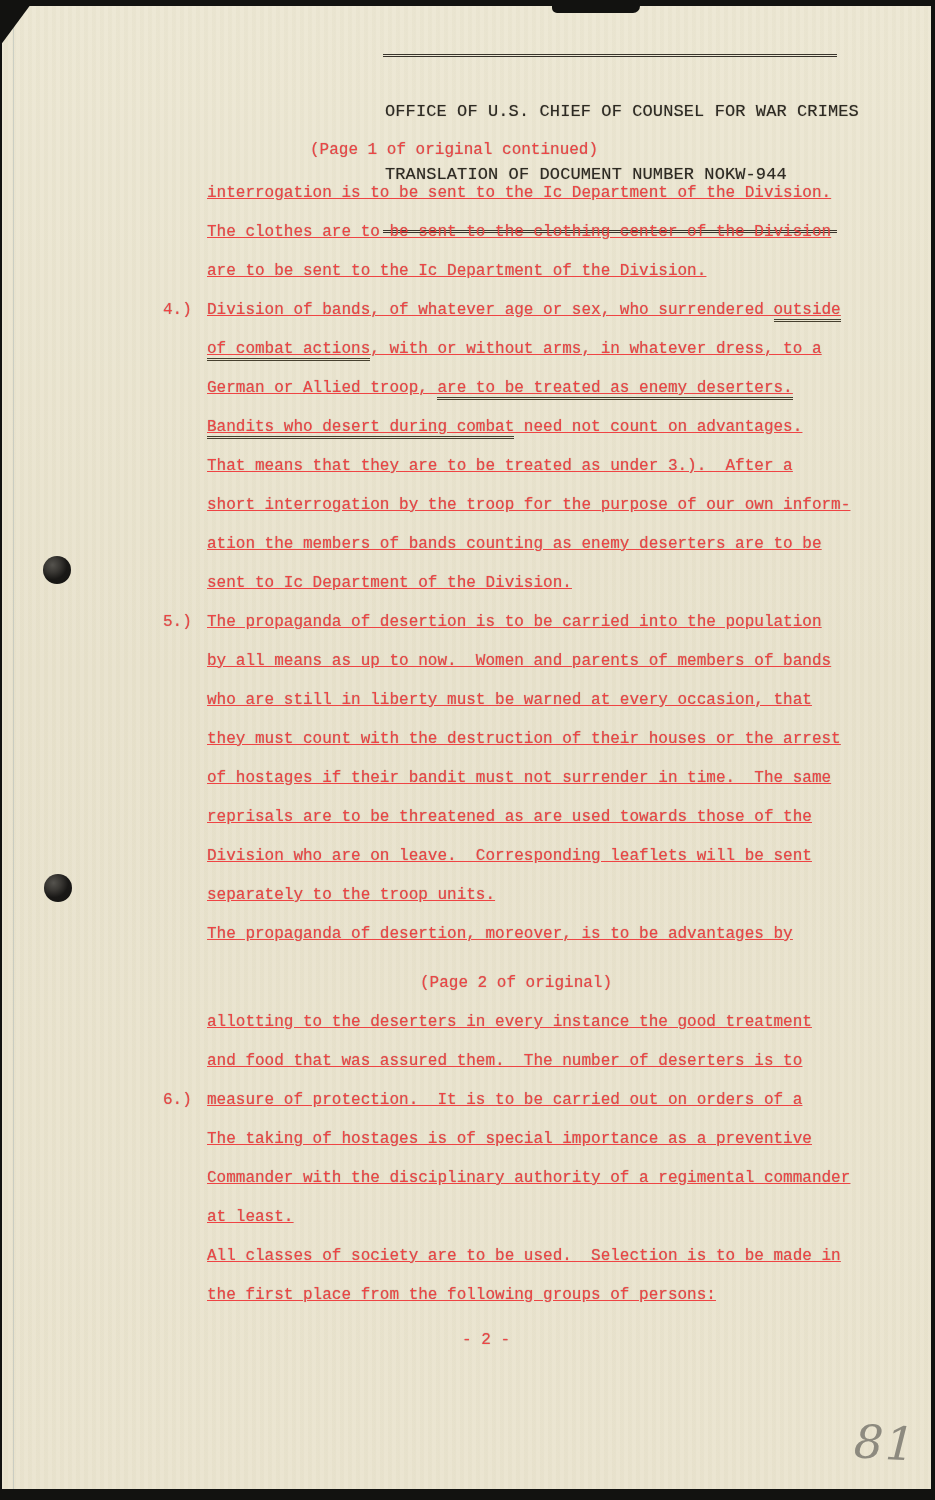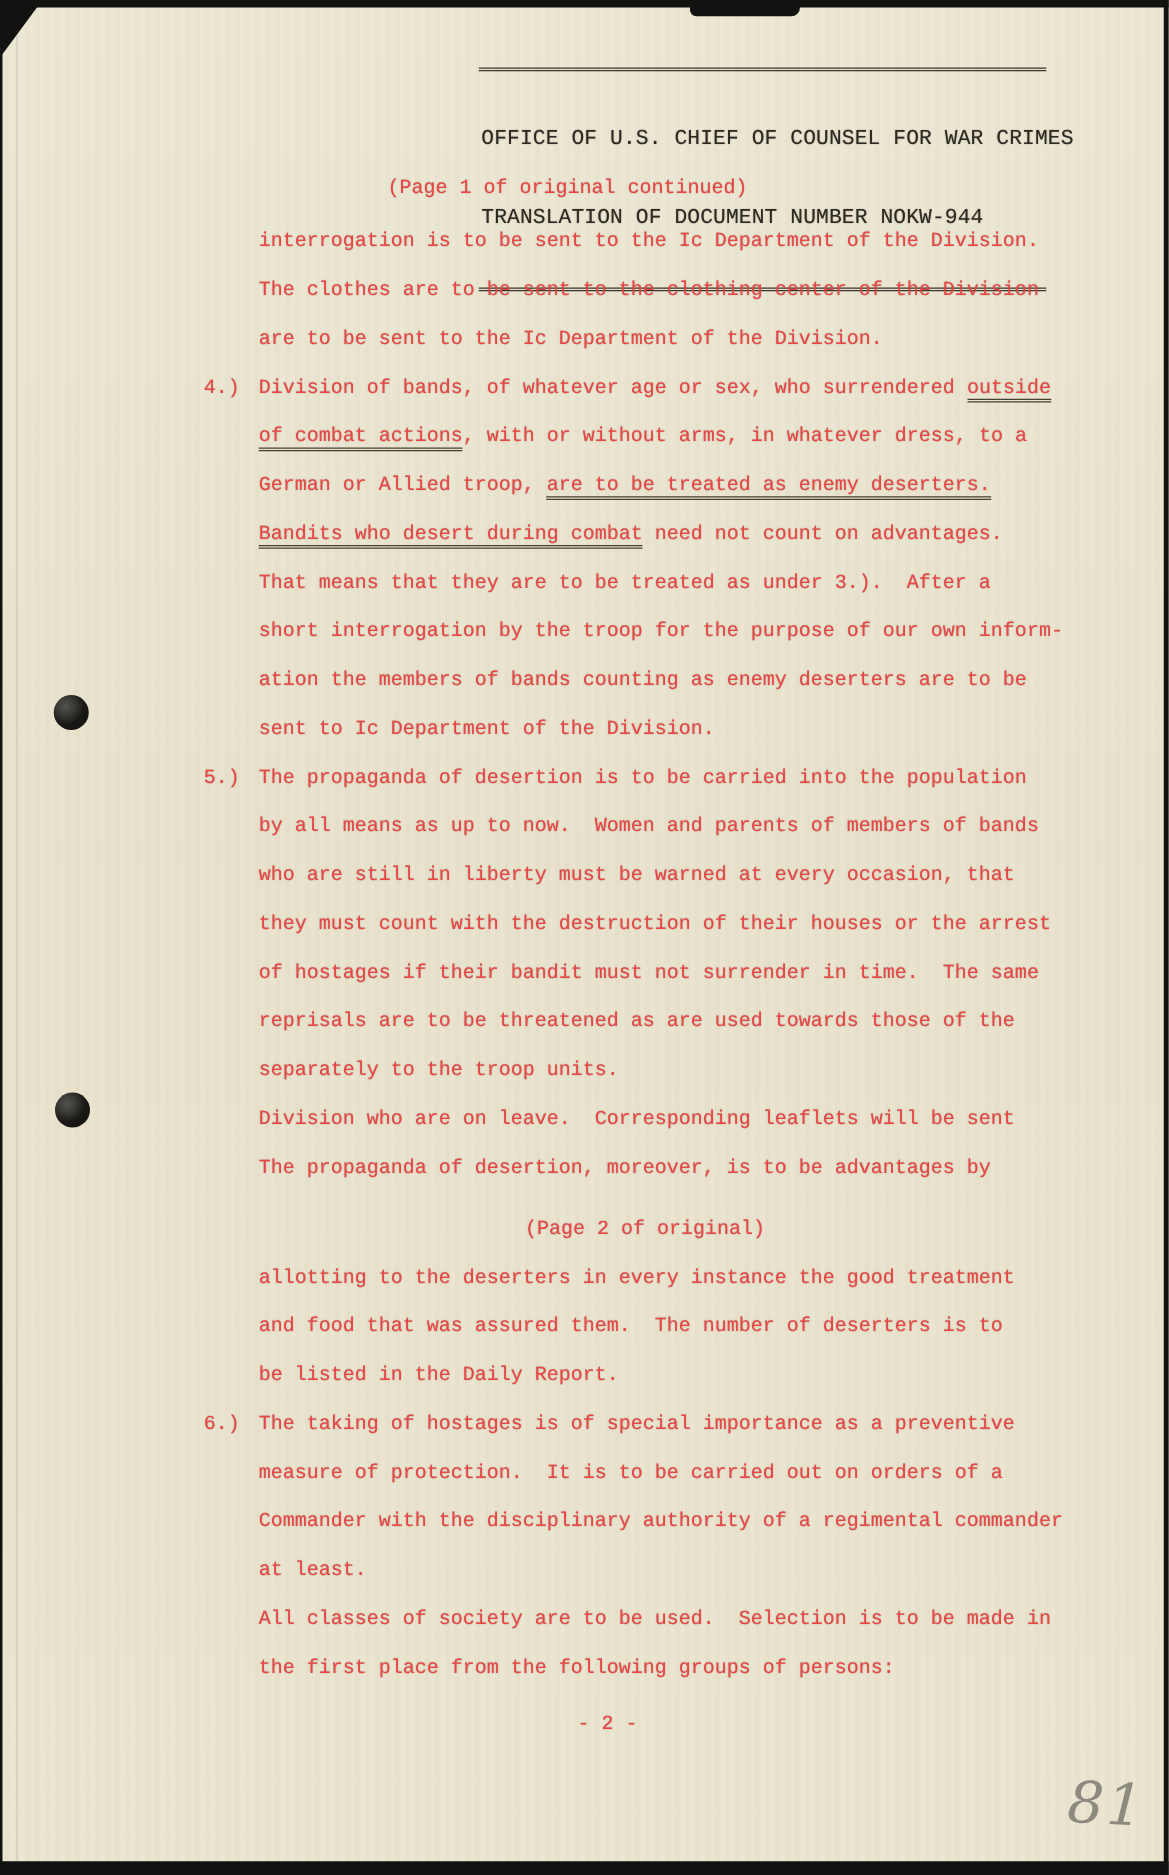--- a/index.html
+++ b/index.html
@@ -36,21 +36,21 @@
   .doc-header { position:absolute; left:383px; top:54px; width:452px;
     border-top:3px double #38342b; border-bottom:3px double #38342b;
     padding:2px 0 3px 2px; font-size:17px; line-height:21px; color:#2d2a23;
     letter-spacing:0.1px; white-space:pre; text-shadow:0 0 1px rgba(45,40,30,0.5); }
 
   
   .doc-body { position:absolute; left:0; top:131px; width:935px;
     font-size:16px; line-height:39px; color:#ef4444;
     text-shadow:0 0 1px rgba(48,42,32,0.45); }
   .line { white-space:pre; height:39px; }
-  .para { margin-left:207px; position:relative; }
+  .para { margin-left:207px; position:relative;text-decoration:underline; }
   .num  { position:absolute; left:-44px; top:0; }
   .u    { border-bottom:3px double #46402f; }
 
   .center-line { }
   .b-page1-marker { margin-left:310px; }
   .b-page2-marker { margin-left:420px; margin-top:10px; }
   .b-page-number  { margin-left:462px; margin-top:6px; }
   .b-para-continuation { margin-top:4px; }
 
   
@@ -103,36 +103,35 @@
         <div class="line"><span>sent to Ic Department of the Division.</span></div>
       </div>
       <div class="para b-item-5">
         <span class="num">5.)</span>
         <div class="line"><span>The propaganda of desertion is to be carried into the population</span></div>
         <div class="line"><span>by all means as up to now.  Women and parents of members of bands</span></div>
         <div class="line"><span>who are still in liberty must be warned at every occasion, that</span></div>
         <div class="line"><span>they must count with the destruction of their houses or the arrest</span></div>
         <div class="line"><span>of hostages if their bandit must not surrender in time.  The same</span></div>
         <div class="line"><span>reprisals are to be threatened as are used towards those of the</span></div>
+        <div class="line"><span>Division who are on leave.  Corresponding leaflets will be sent</span></div>
         <div class="line"><span>separately to the troop units.</span></div>
-        <div class="line"><span>Division who are on leave.  Corresponding leaflets will be sent</span></div>
         <div class="line"><span>The propaganda of desertion, moreover, is to be advantages by</span></div>
       </div>
       <div class="center-line b-page2-marker">
         <div class="line">(Page 2 of original)</div>
       </div>
       <div class="para b-para-continuation-2">
         <div class="line"><span>allotting to the deserters in every instance the good treatment</span></div>
         <div class="line"><span>and food that was assured them.  The number of deserters is to</span></div>
-        <div class="line"><span>be listed in the Daily Report.</span></div>
       </div>
       <div class="para b-item-6">
         <span class="num">6.)</span>
+        <div class="line"><span>measure of protection.  It is to be carried out on orders of a</span></div>
         <div class="line"><span>The taking of hostages is of special importance as a preventive</span></div>
-        <div class="line"><span>measure of protection.  It is to be carried out on orders of a</span></div>
         <div class="line"><span>Commander with the disciplinary authority of a regimental commander</span></div>
         <div class="line"><span>at least.</span></div>
         <div class="line"><span>All classes of society are to be used.  Selection is to be made in</span></div>
         <div class="line"><span>the first place from the following groups of persons:</span></div>
       </div>
       <div class="center-line b-page-number">
         <div class="line">- 2 -</div>
       </div>
     </div>
 

